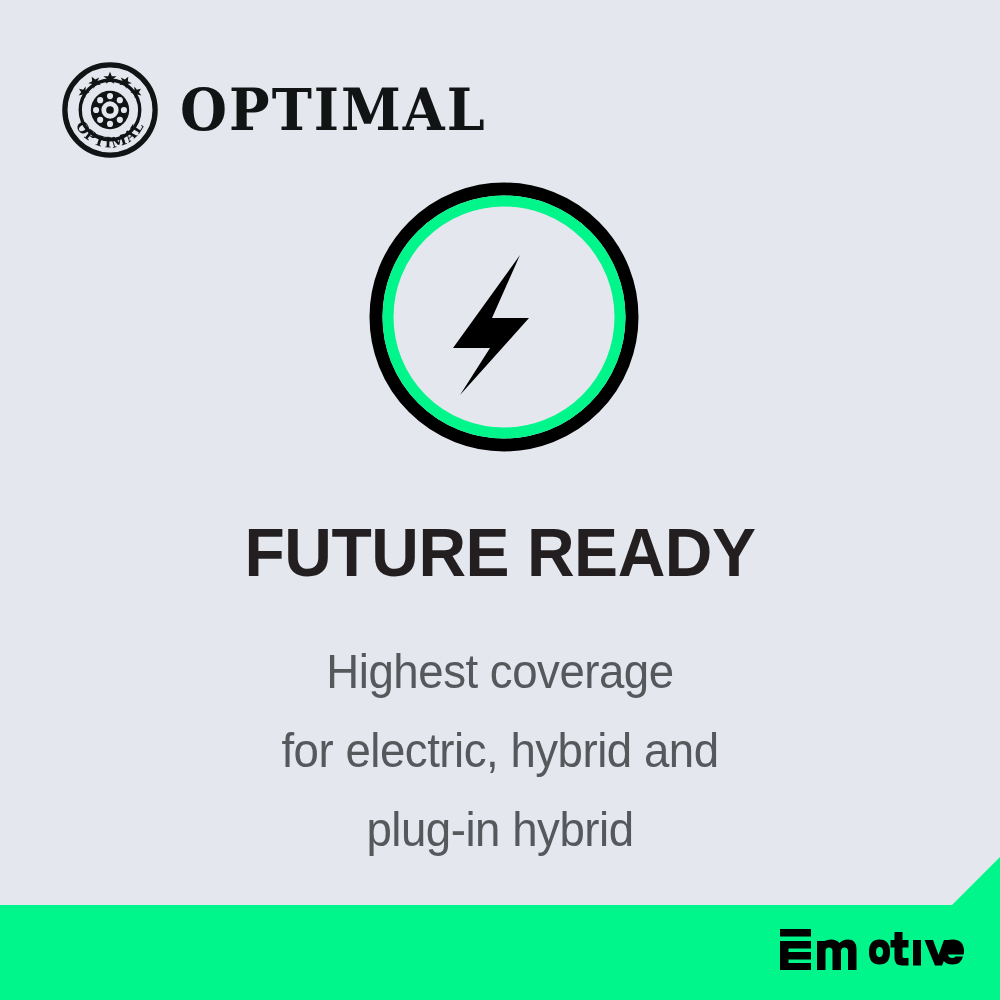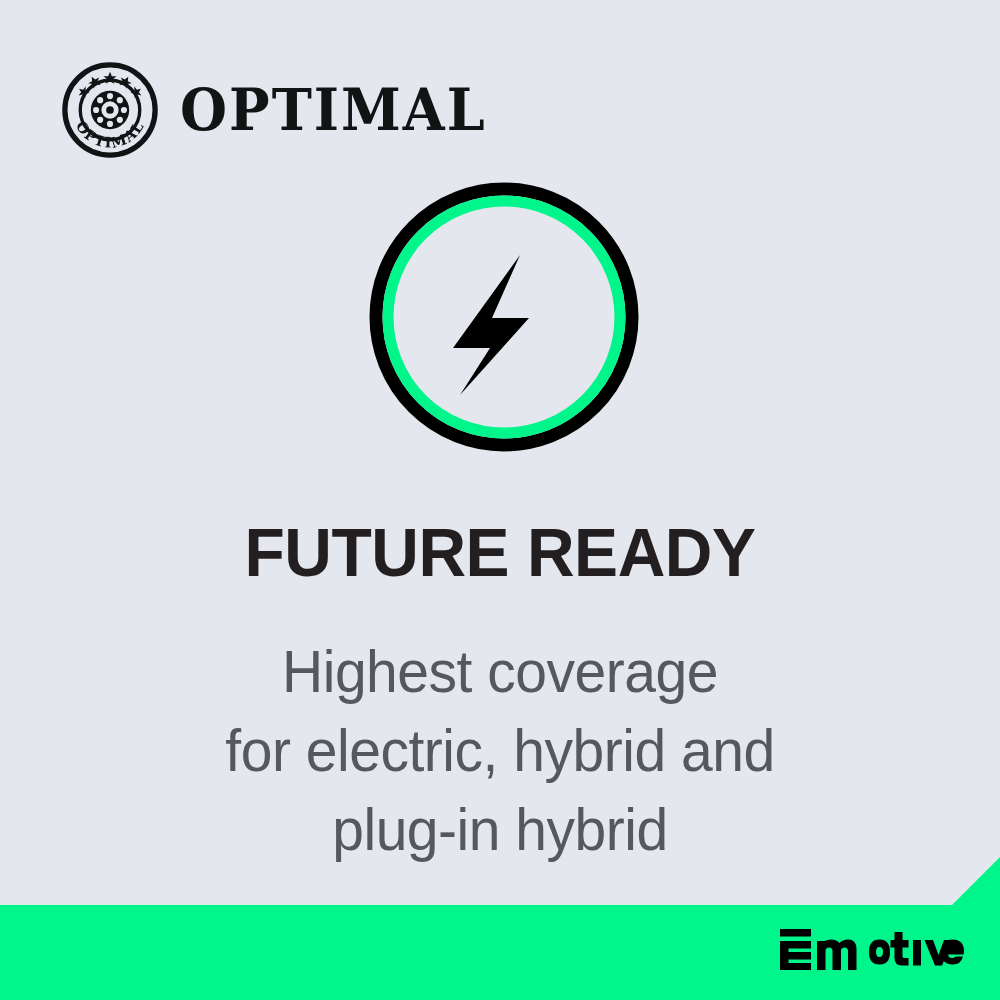--- a/index.html
+++ b/index.html
@@ -82,21 +82,21 @@
   
   .subtitle {
     position: absolute;
     left: 0;
     top: 632px;
     width: 1000px;
     text-align: center;
     color: #55595c;
     font-family: "Liberation Sans", sans-serif;
     font-weight: normal;
-    font-size: 60px;
+    font-size: 48px;
     line-height: 79px;
     letter-spacing: -0.5px;
   }
   .subtitle-line {
     display: block;
     white-space: nowrap;
     transform: scaleX(0.95);
   }
 
   

